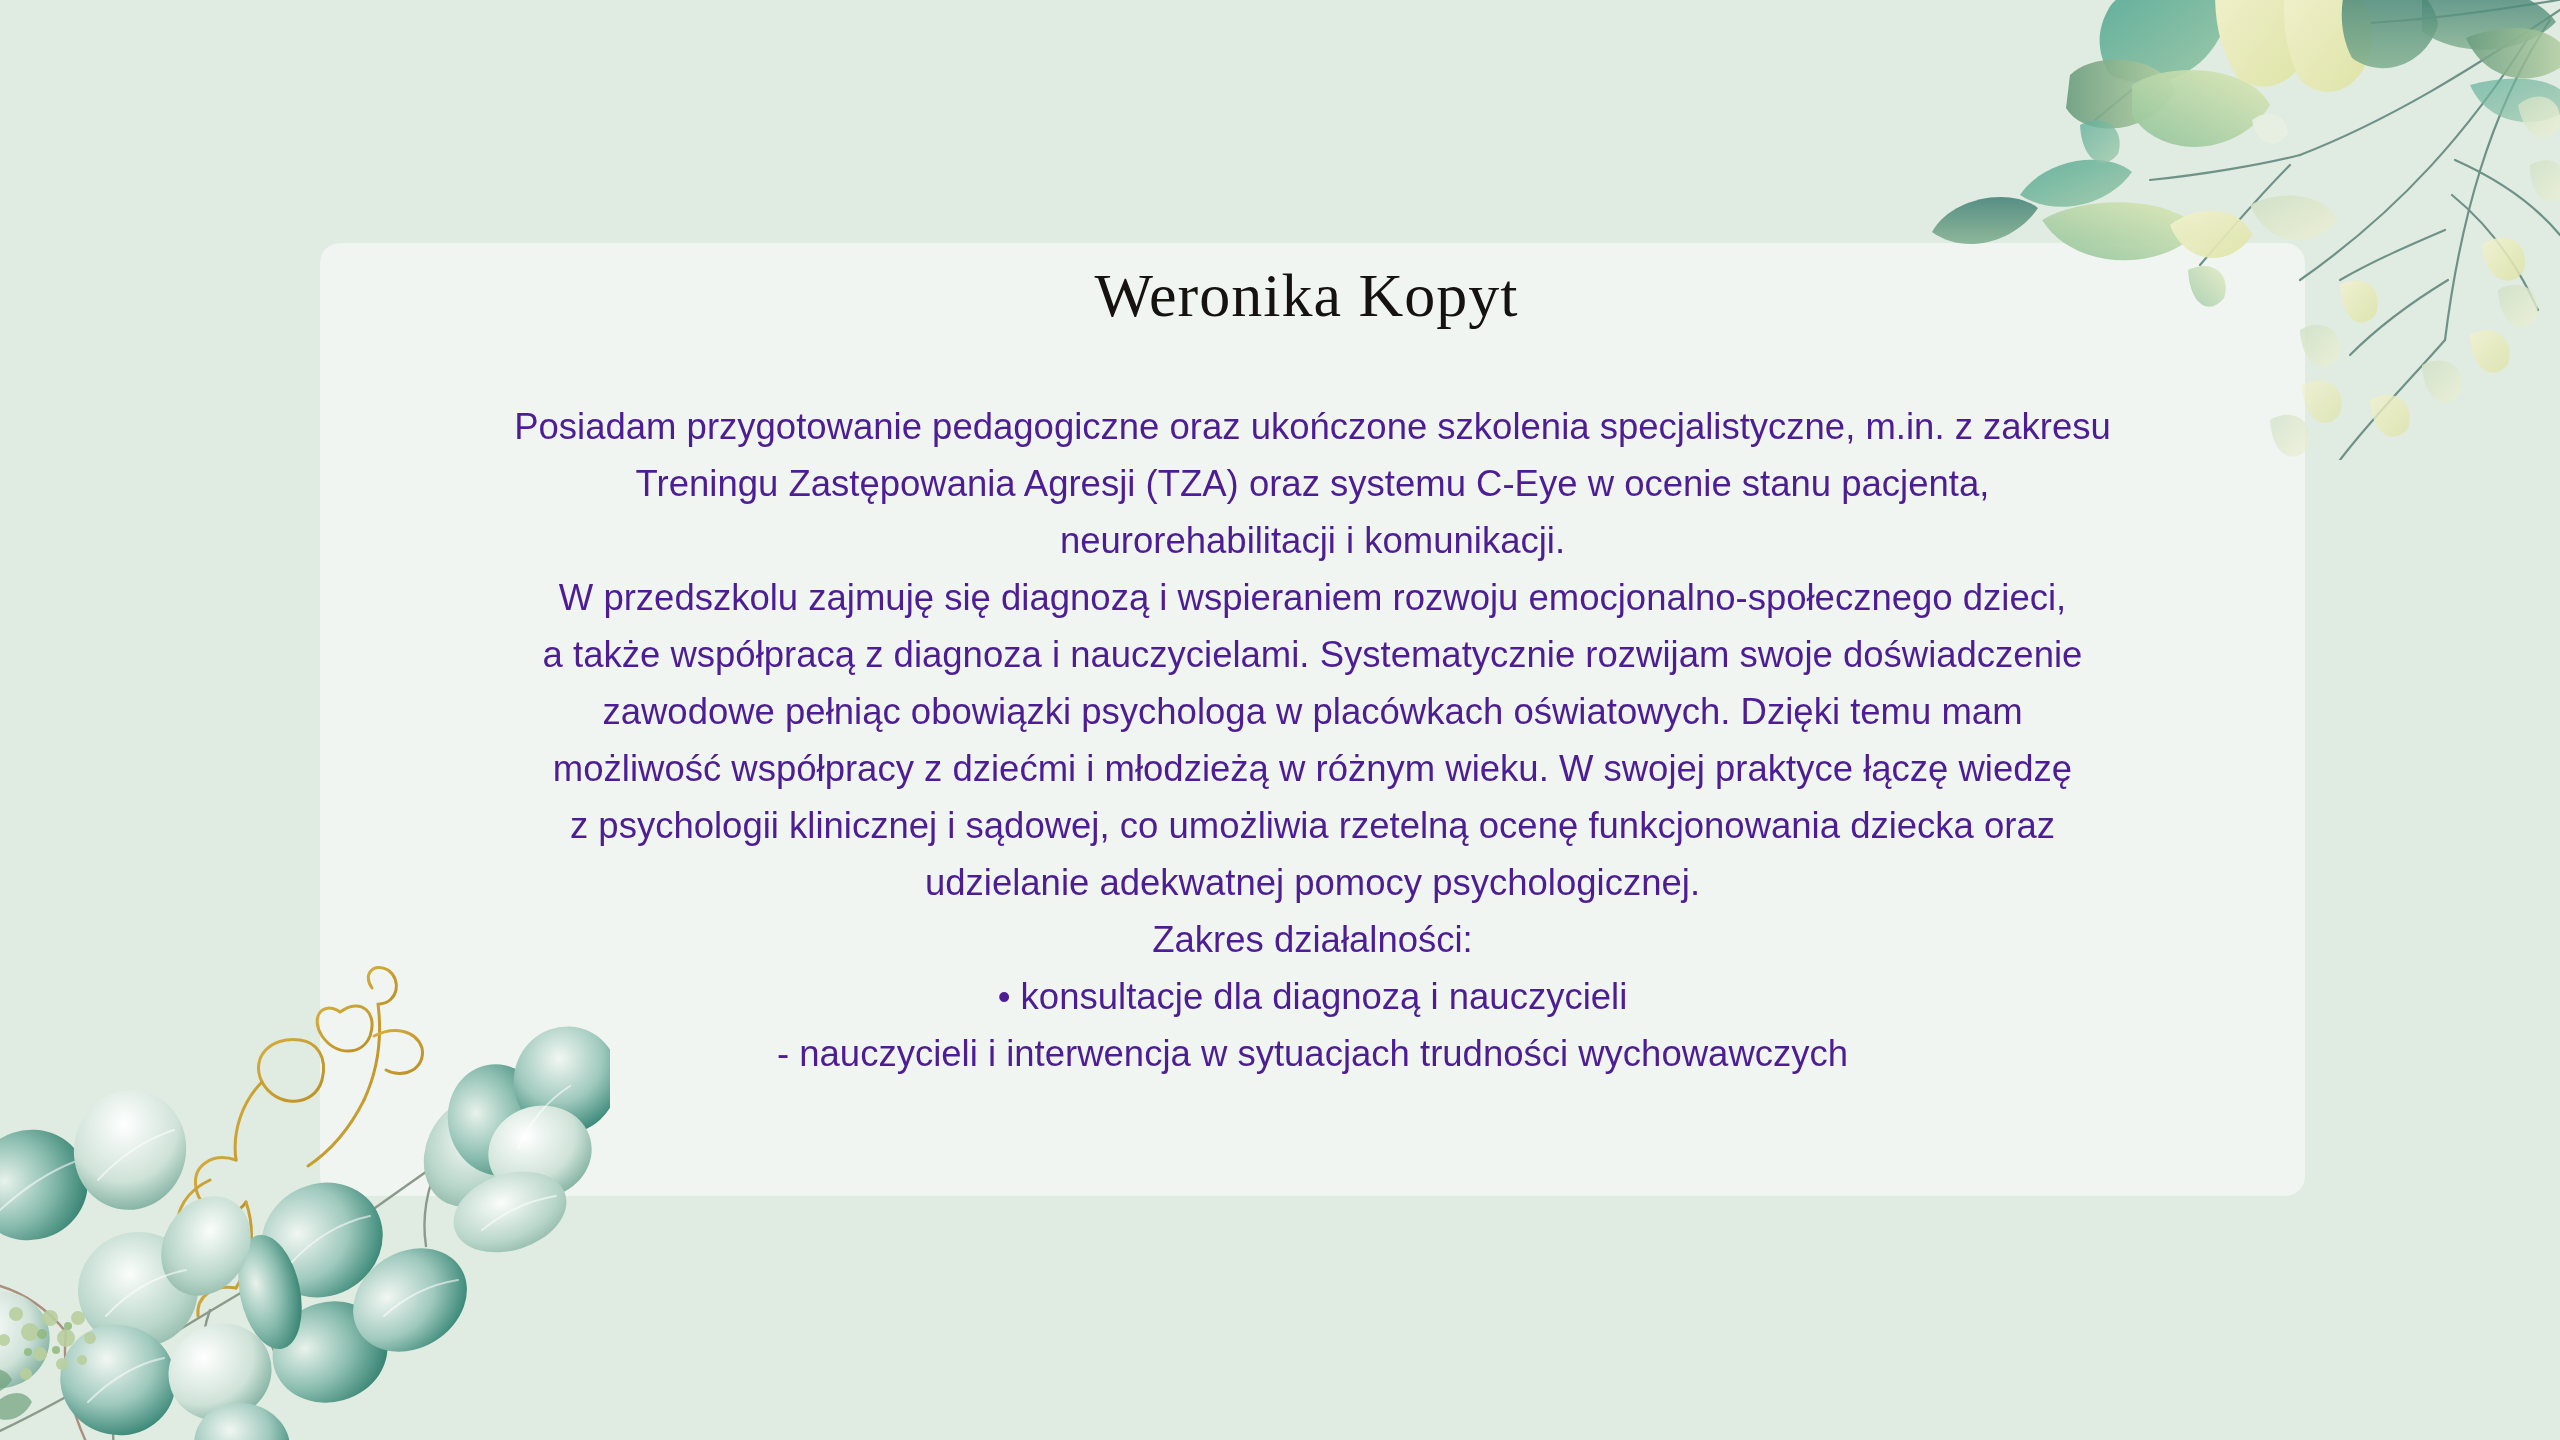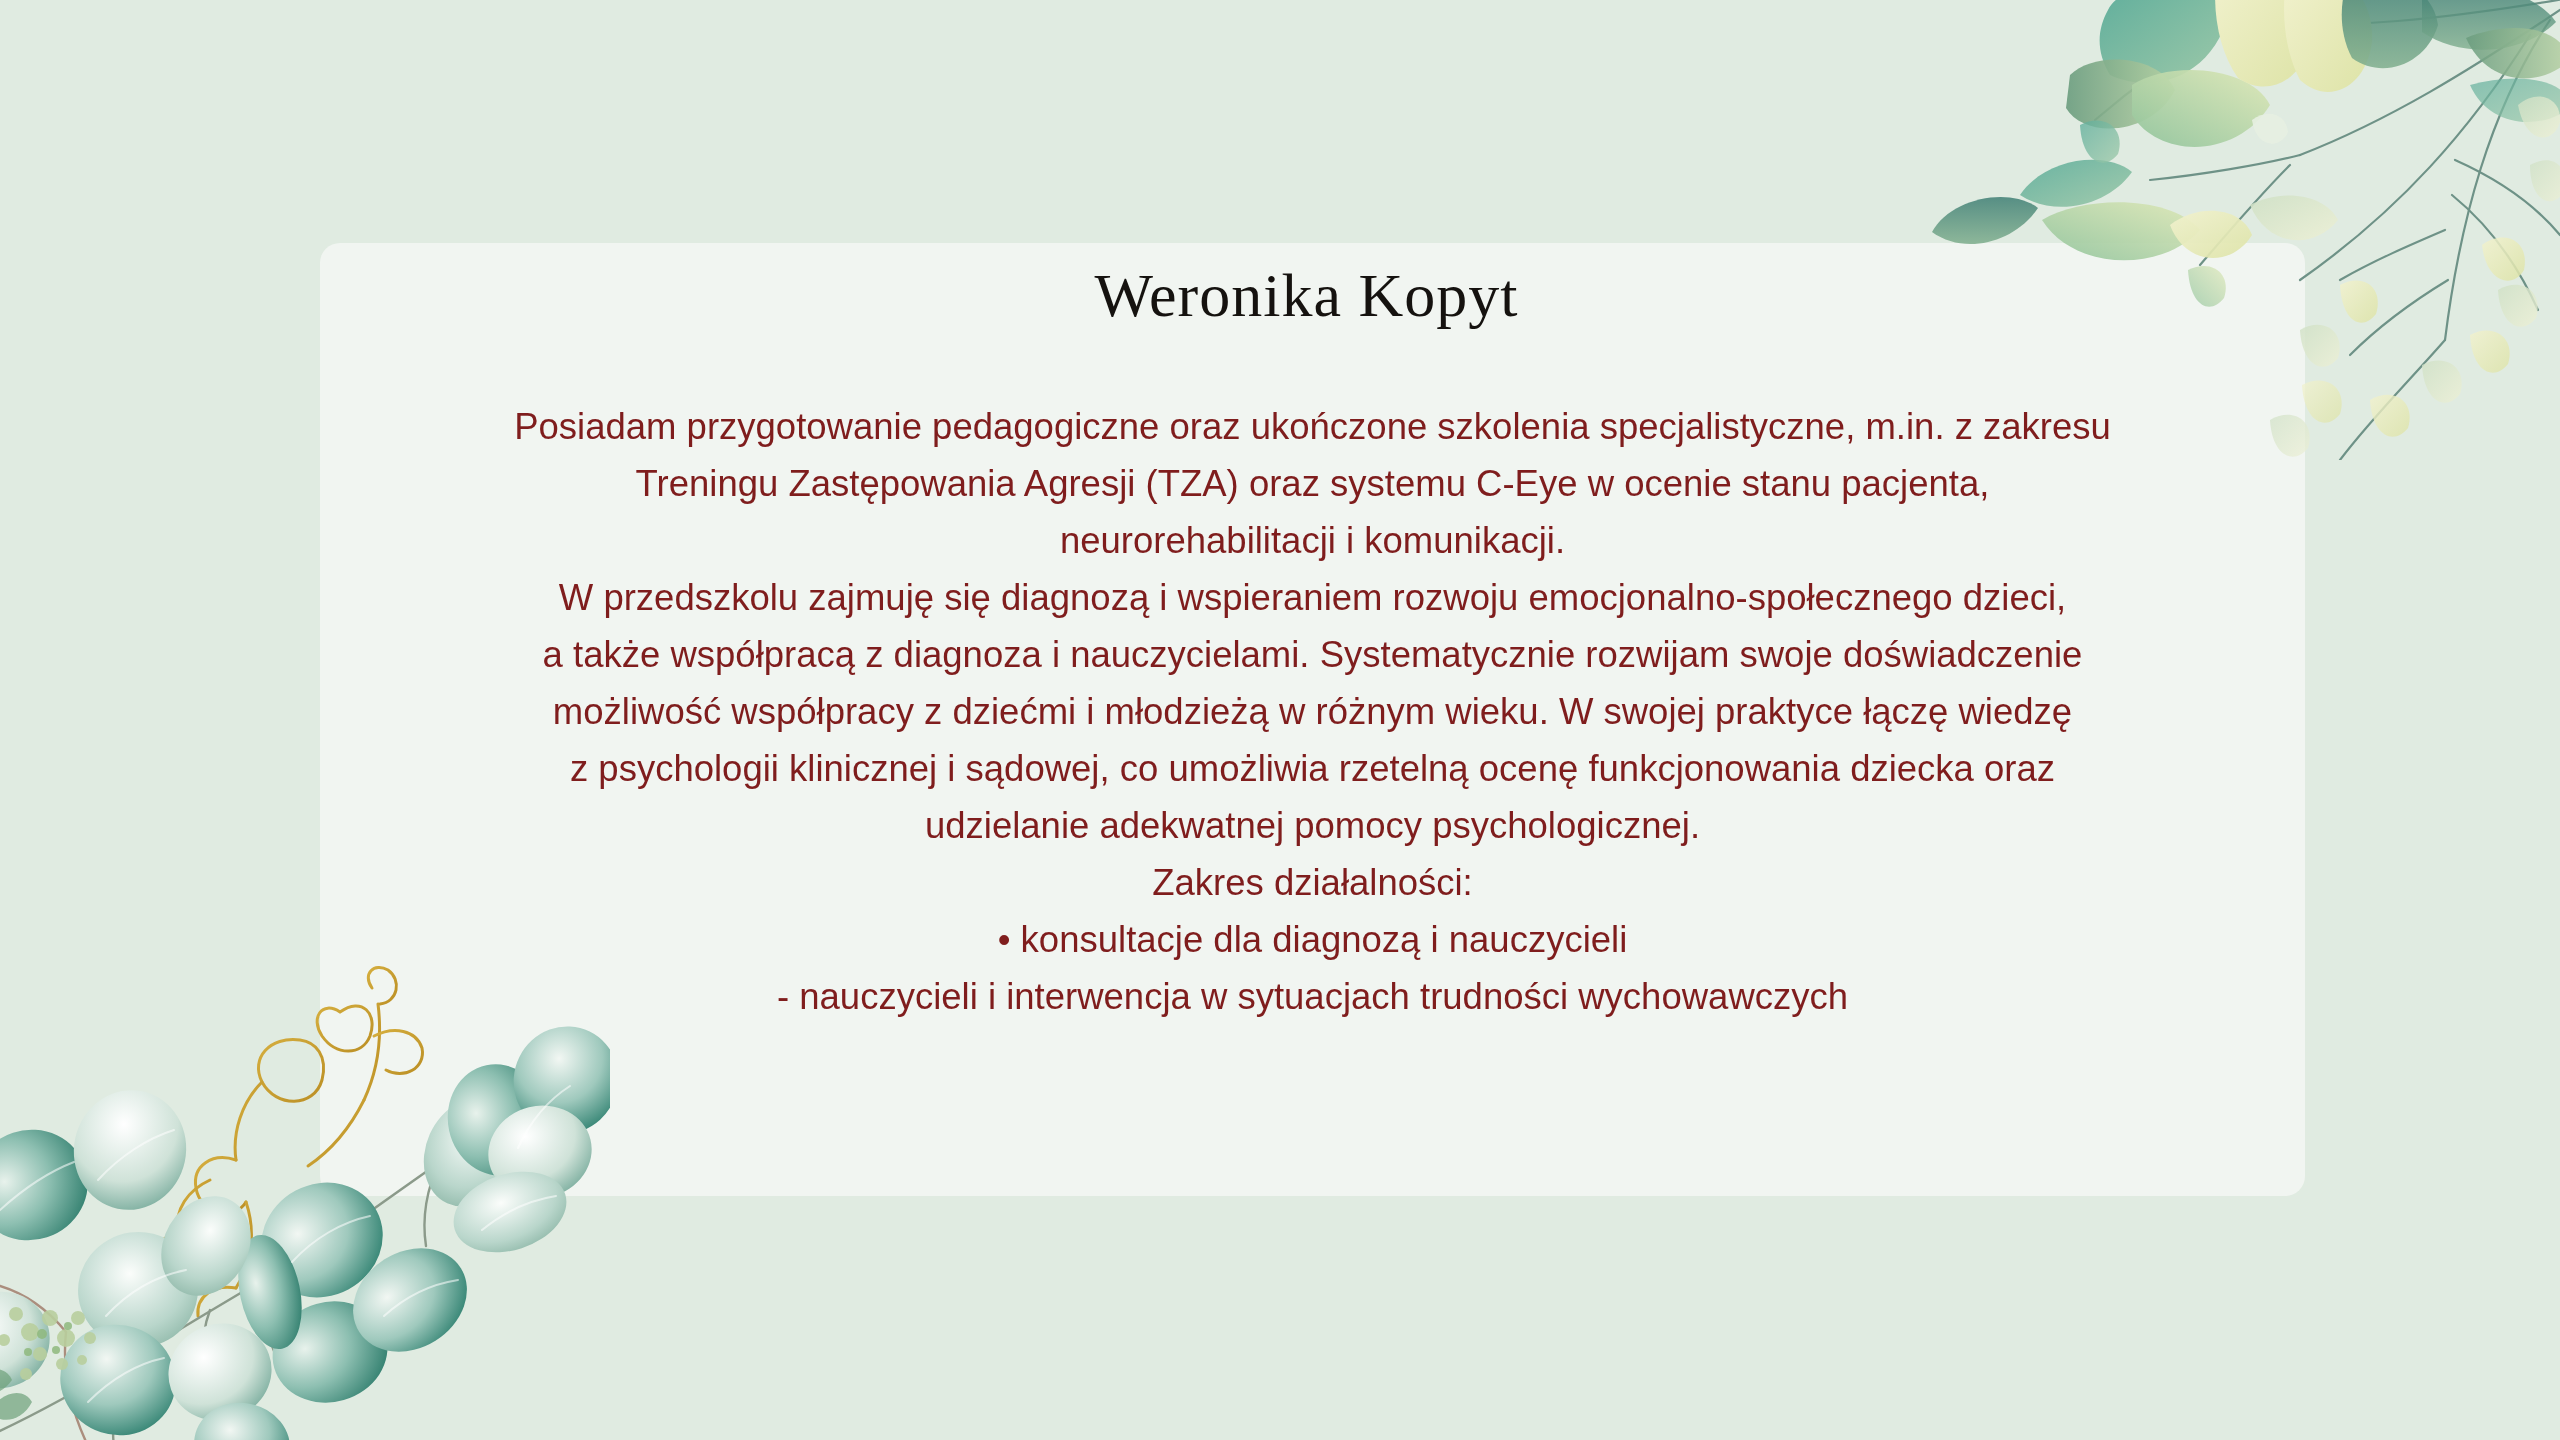--- a/index.html
+++ b/index.html
@@ -39,21 +39,21 @@
     white-space: nowrap;
   }
   #body {
     position: absolute;
     left: 60px;
     right: 60px;
     top: 155px;
     text-align: center;
     font-size: 36.5px;
     line-height: 57px;
-    color: #7f1d1d;
+    color: #4c1d95;
     font-family: "Liberation Sans", sans-serif;
   }
   #body .ln {
     display: block;
     white-space: nowrap;
   }
   .decor {
     position: absolute;
     pointer-events: none;
   }
@@ -154,20 +154,21 @@
   </svg>
 
   <div id="card">
     <div id="title">Weronika Kopyt</div>
     <div id="body">
       <span class="ln">Posiadam przygotowanie pedagogiczne oraz ukończone szkolenia specjalistyczne, m.in. z zakresu</span>
       <span class="ln">Treningu Zastępowania Agresji (TZA) oraz systemu C-Eye w ocenie stanu pacjenta,</span>
       <span class="ln">neurorehabilitacji i komunikacji.</span>
       <span class="ln">W przedszkolu zajmuję się diagnozą i wspieraniem rozwoju emocjonalno-społecznego dzieci,</span>
       <span class="ln">a także współpracą z diagnoza i nauczycielami. Systematycznie rozwijam swoje doświadczenie</span>
+      <span class="ln">zawodowe pełniąc obowiązki psychologa w placówkach oświatowych. Dzięki temu mam</span>
       <span class="ln">możliwość współpracy z dziećmi i młodzieżą w różnym wieku. W swojej praktyce łączę wiedzę</span>
       <span class="ln">z psychologii klinicznej i sądowej, co umożliwia rzetelną ocenę funkcjonowania dziecka oraz</span>
       <span class="ln">udzielanie adekwatnej pomocy psychologicznej.</span>
       <span class="ln">Zakres działalności:</span>
       <span class="ln">•  konsultacje dla diagnozą i nauczycieli</span>
       <span class="ln">- nauczycieli i interwencja w sytuacjach trudności wychowawczych</span>
     </div>
   </div>
 
   <svg class="decor" id="decor-bl" viewBox="0 0 640 520" xmlns="http://www.w3.org/2000/svg">

